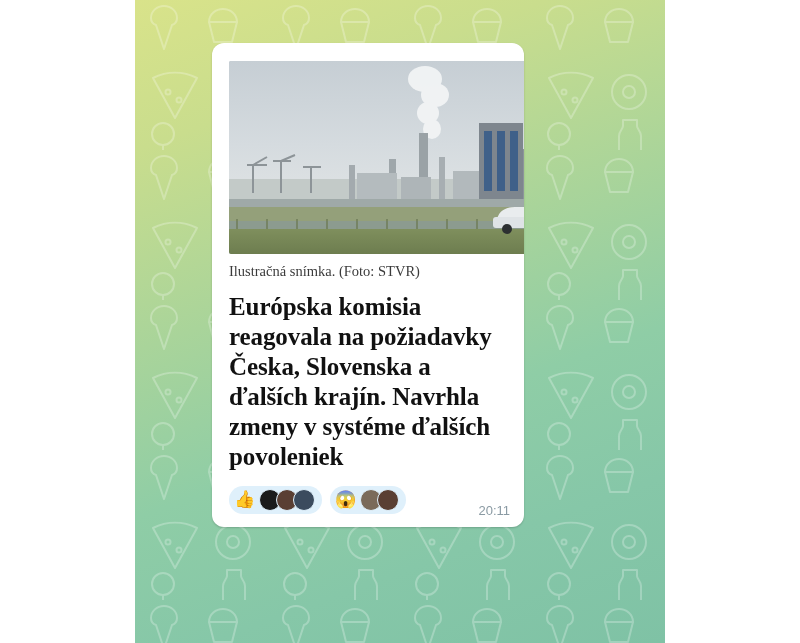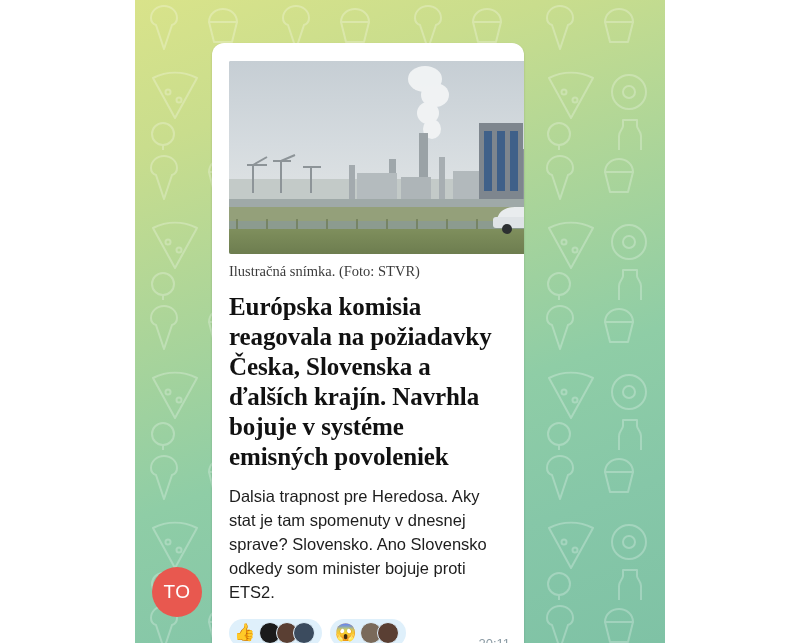--- a/index.html
+++ b/index.html
@@ -186,23 +186,20 @@
 
               <path d="M92 120h14v6c0 3 4 5 4 10v20H88v-20c0-5 4-7 4-10z"></path>
             </g>
           </pattern>
         </defs>
         <rect width="530" height="643" fill="url(#dood)"></rect>
       </svg>
     </div>
   </div>
 
-  <div class="sender-avatar">
-    <span>TO</span>
-  </div>
 
   <div class="bubble">
 
     <div class="bubble-photo">
       <svg width="334" height="193" viewBox="0 0 334 193" xmlns="http://www.w3.org/2000/svg">
         <defs>
           <linearGradient id="sky" x1="0" y1="0" x2="0" y2="1">
             <stop offset="0%" stop-color="#c6ced4"></stop>
             <stop offset="60%" stop-color="#d5dbdf"></stop>
             <stop offset="100%" stop-color="#dfe3e4"></stop>
@@ -262,23 +259,22 @@
           <path d="M268 158c2-8 8-12 18-12h14c8 0 12 4 18 12z" fill="#e9ecee"></path>
           <rect x="264" y="156" width="62" height="11" rx="3" fill="#dfe3e6"></rect>
           <circle cx="278" cy="168" r="5" fill="#2c2f31"></circle>
           <circle cx="314" cy="168" r="5" fill="#2c2f31"></circle>
         </g>
       </svg>
     </div>
 
     <div class="photo-caption">Ilustračná snímka. (Foto: STVR)</div>
 
-    <div class="headline">Európska komisia reagovala na požiadavky Česka, Slovenska a ďalších krajín. Navrhla bojuje v systéme emisných povoleniek</div>
-
-    <div class="body-text">Dalsia trapnost pre Heredosa. Aky stat je tam spomenuty v dnesnej sprave? Slovensko. Ano Slovensko odkedy som minister bojuje proti ETS2.</div>
+    <div class="headline">Európska komisia reagovala na požiadavky Česka, Slovenska a ďalších krajín. Navrhla zmeny v systéme ďalších povoleniek</div>
+
 
     <div class="reactions-row">
       <div class="reaction-chip">
         <span class="emoji">👍</span>
         <span class="avatar-stack">
           <span class="mini-avatar a1"></span>
           <span class="mini-avatar a2"></span>
           <span class="mini-avatar a3"></span>
         </span>
       </div>

